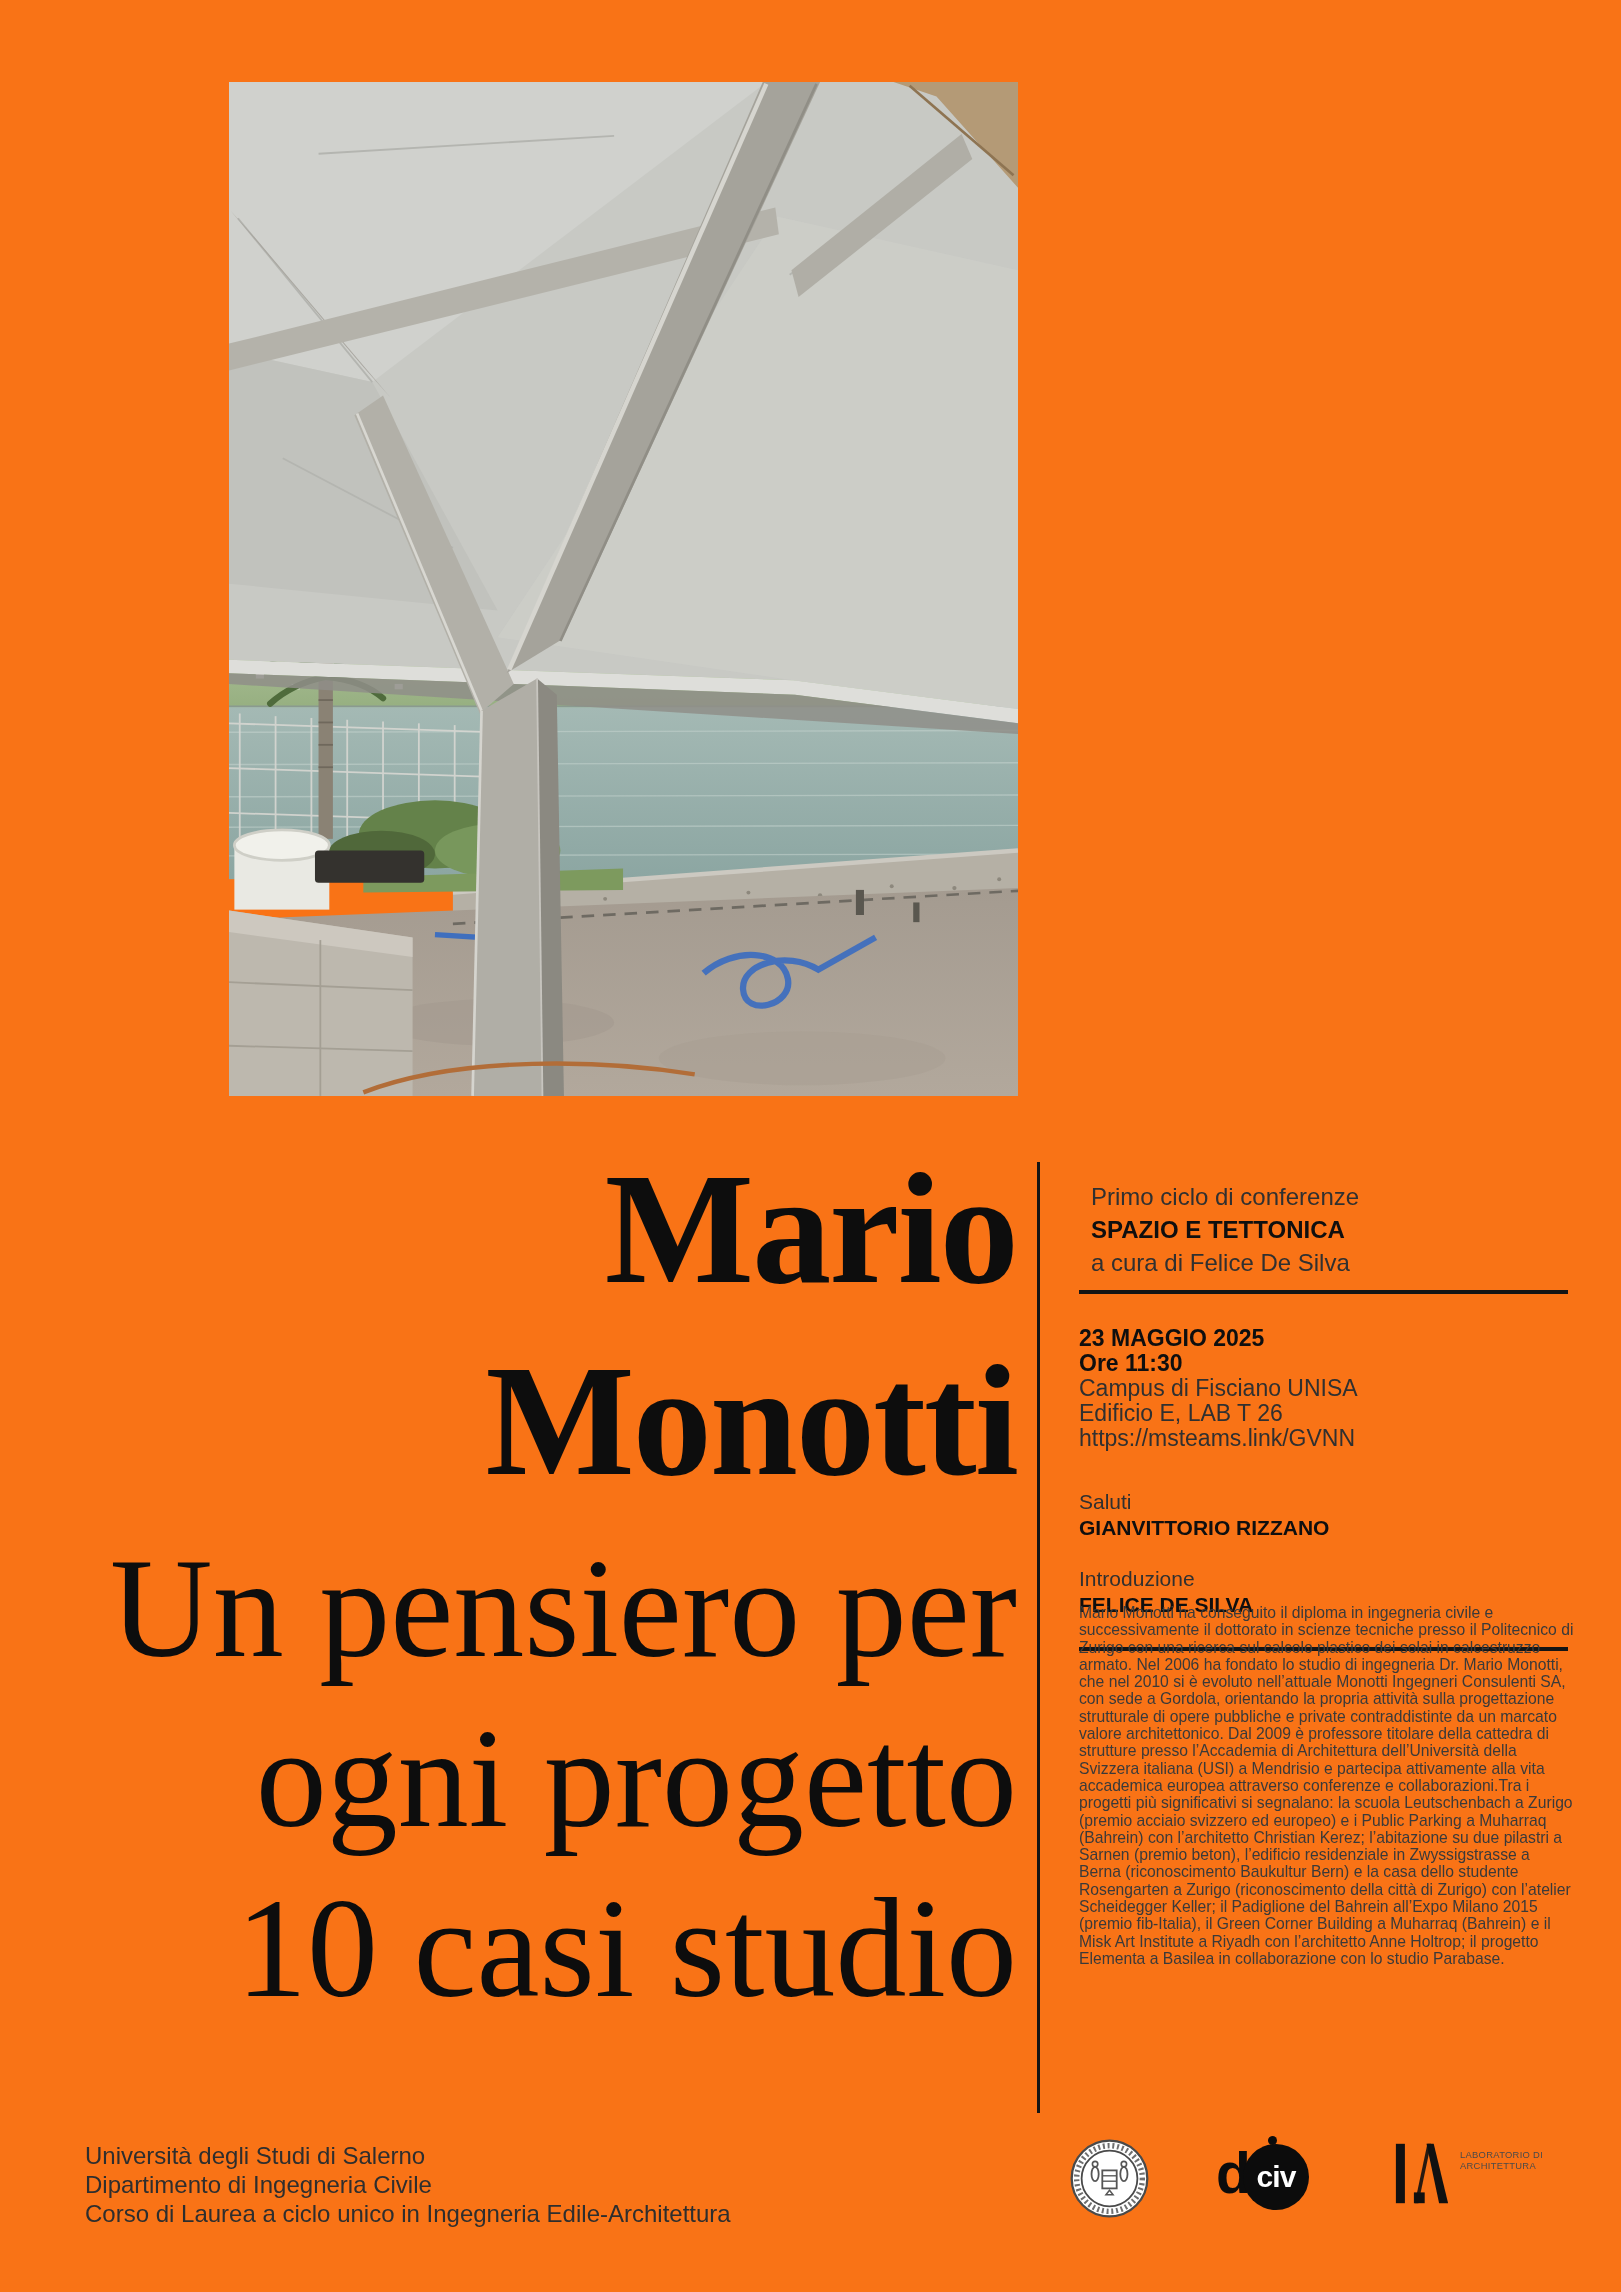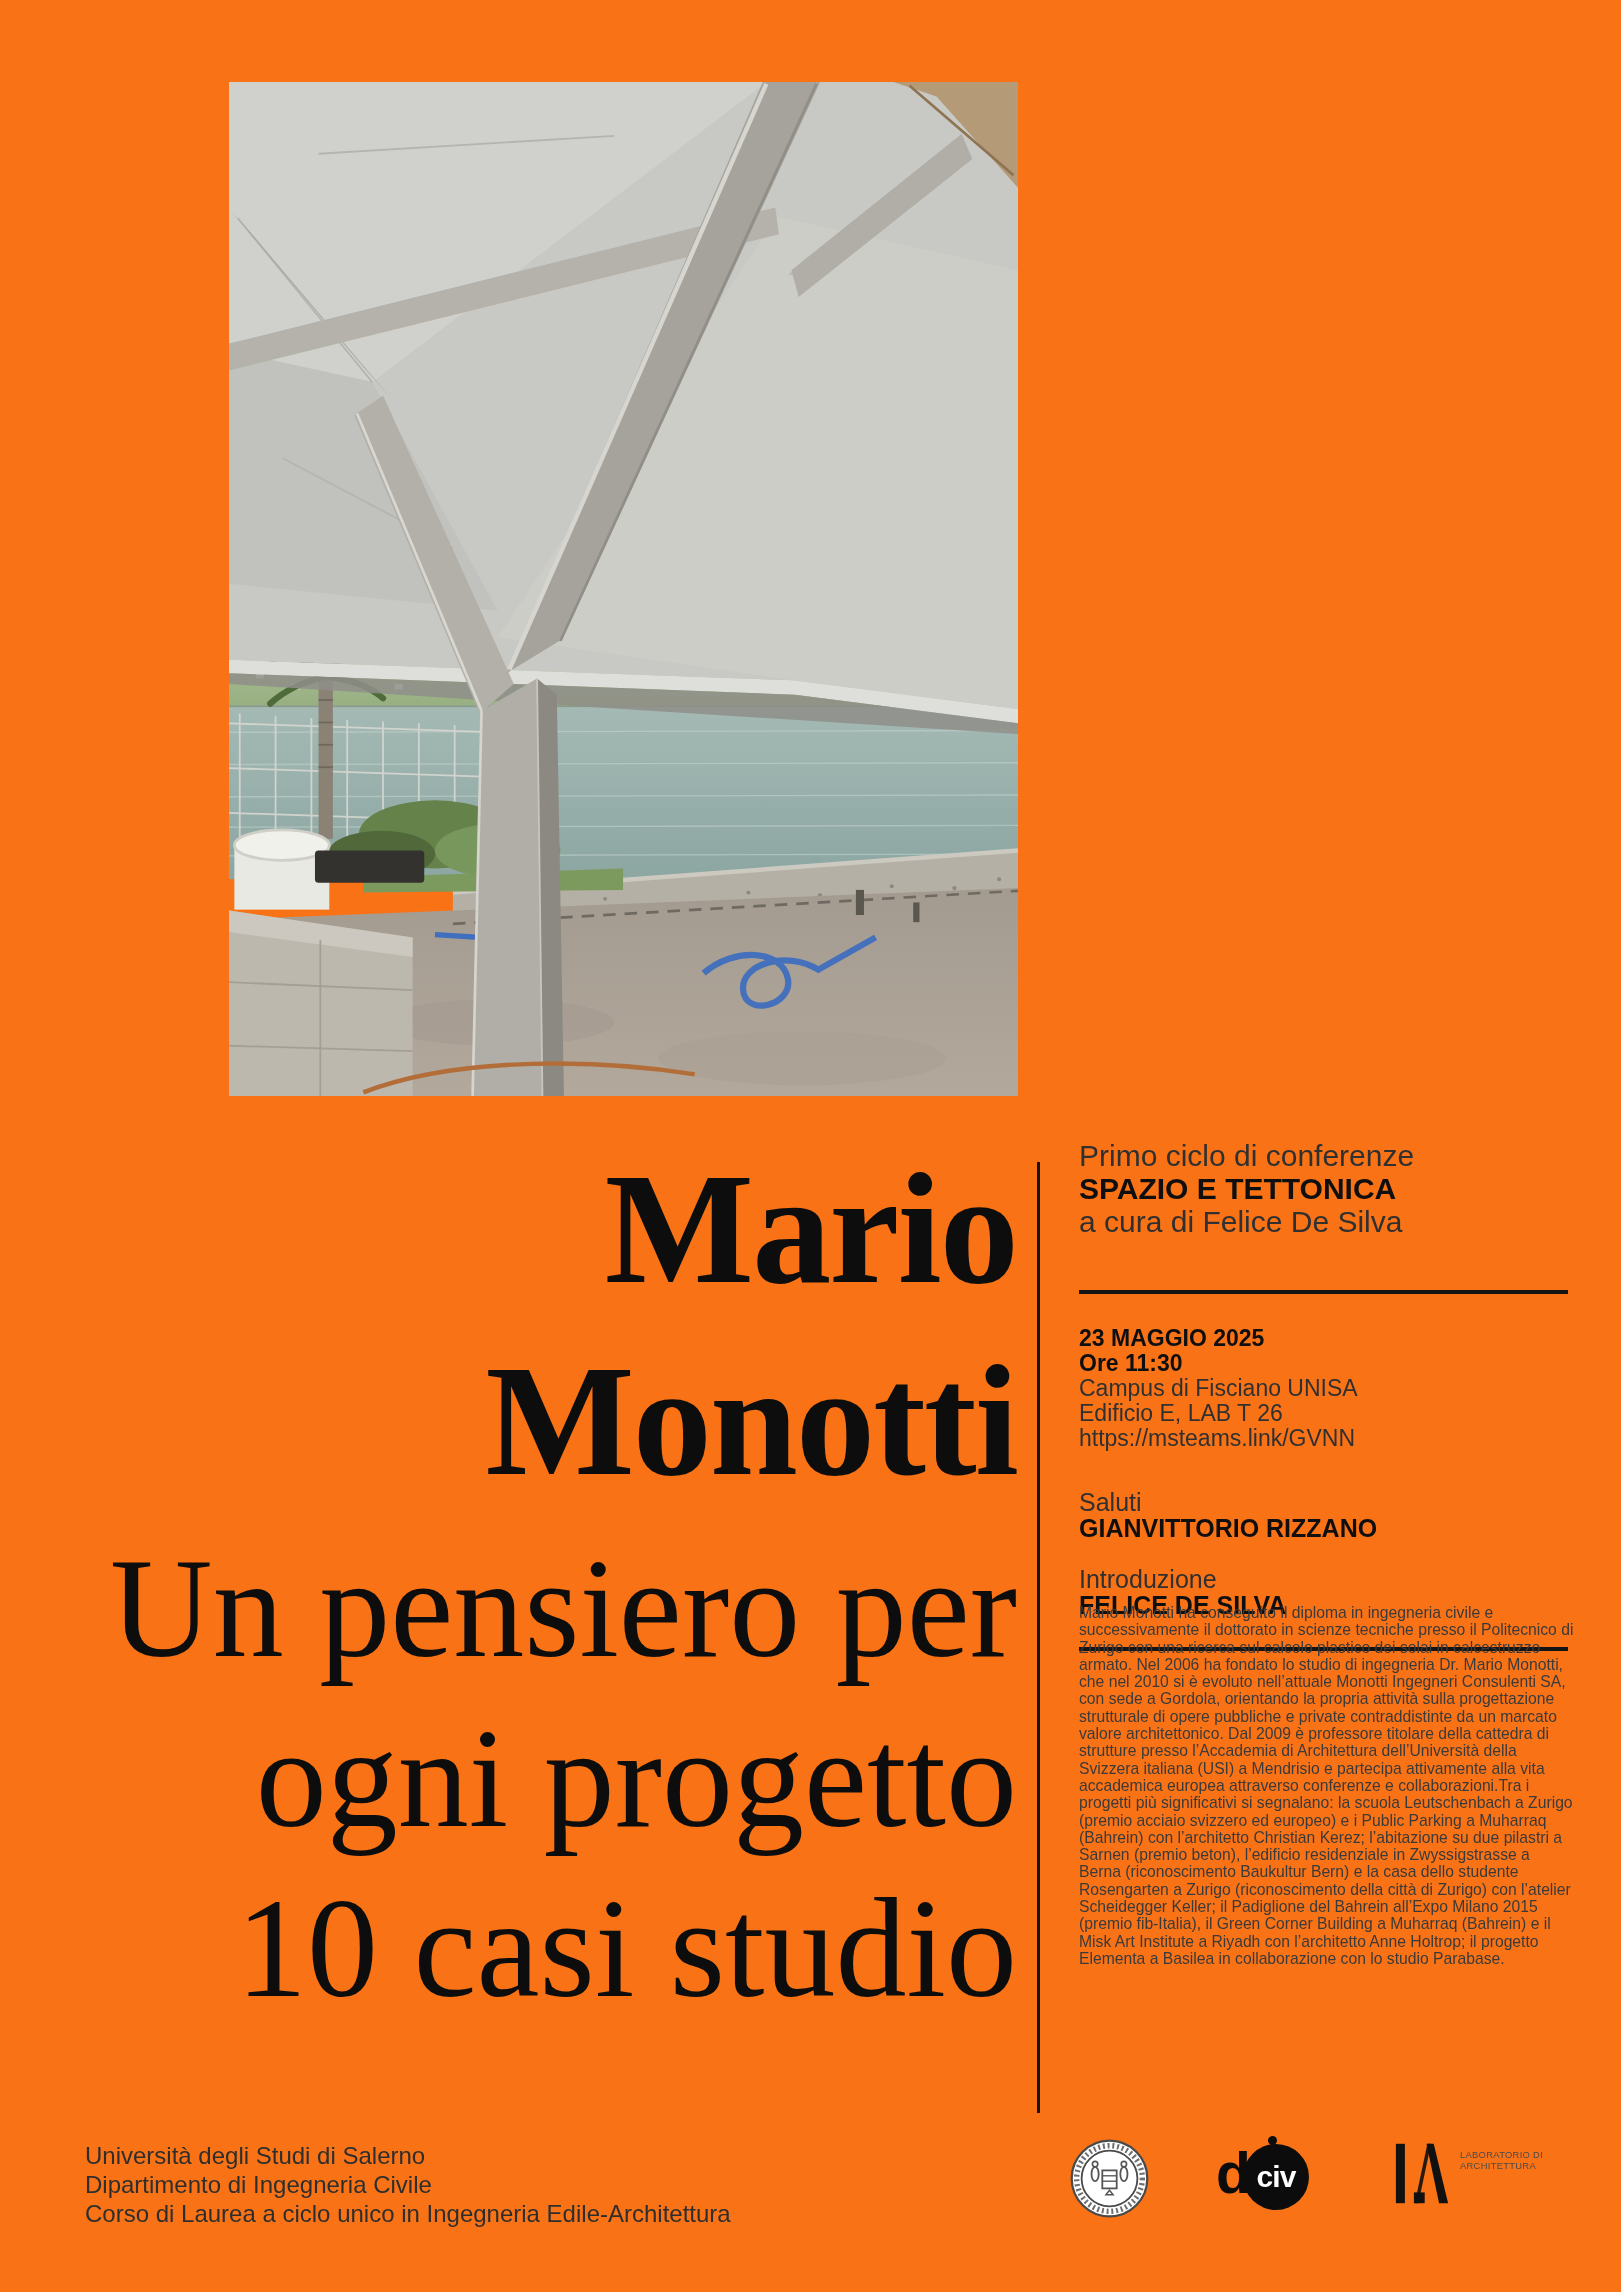--- a/index.html
+++ b/index.html
@@ -18,25 +18,25 @@
   .name{font-size:158px;font-weight:700;letter-spacing:-1.8px;}
   .sub{font-size:142px;font-weight:400;letter-spacing:0px;}
   .sub .it{}
   #title1{top:1150px;} #title2{top:1342px;}
   #title3{top:1537px;} #title4{top:1707px;} #title5{top:1877px;}
   
   .vdivider{position:absolute;left:1037px;top:1162px;width:2.7px;height:951px;background:#151515;}
   .hrule{position:absolute;left:1079px;width:489px;height:3.6px;background:#141414;}
   #rule1{top:1290px;} #rule2{top:1647px;}
   .rcol{position:absolute;left:1079px;width:495px;color:#303030;}
-  .series{top:1139px;font-size:30px;line-height:33px;}
+  .series{top:1180px;font-size:24px;line-height:33px;margin-left:12px;}
   .series .bold{font-weight:700;color:#0f0f0f;}
   .event{top:1326px;font-size:23px;line-height:25px;}
   .event .bold{font-weight:700;color:#0f0f0f;}
-  .people{top:1489px;font-size:25px;line-height:26px;}
+  .people{top:1489px;font-size:21px;line-height:26px;}
   .people .pair2{margin-top:25px;}
   .people .bold{font-weight:700;color:#0f0f0f;}
   .bio{top:1604px;font-size:15.7px;line-height:17.3px;color:#3a3a3a;text-align:left;}
   .link{color:#303030;text-decoration:none;}
   
   .footer-left{position:absolute;left:85px;top:2141px;font-size:24px;line-height:29px;color:#2e2e2e;}
   .seal{position:absolute;left:1069px;top:2138px;width:81px;height:81px;}
   .dciv{position:absolute;left:1216px;top:2140px;width:100px;height:72px;}
   .dciv .d{position:absolute;left:0;top:5.4px;font-weight:700;font-size:57px;line-height:1;color:#0c0c0c;font-family:"Liberation Sans",sans-serif;}
   .dciv .circle{position:absolute;left:27px;top:3.6px;width:66px;height:66px;border-radius:50%;background:#0c0c0c;display:flex;align-items:center;justify-content:center;}

